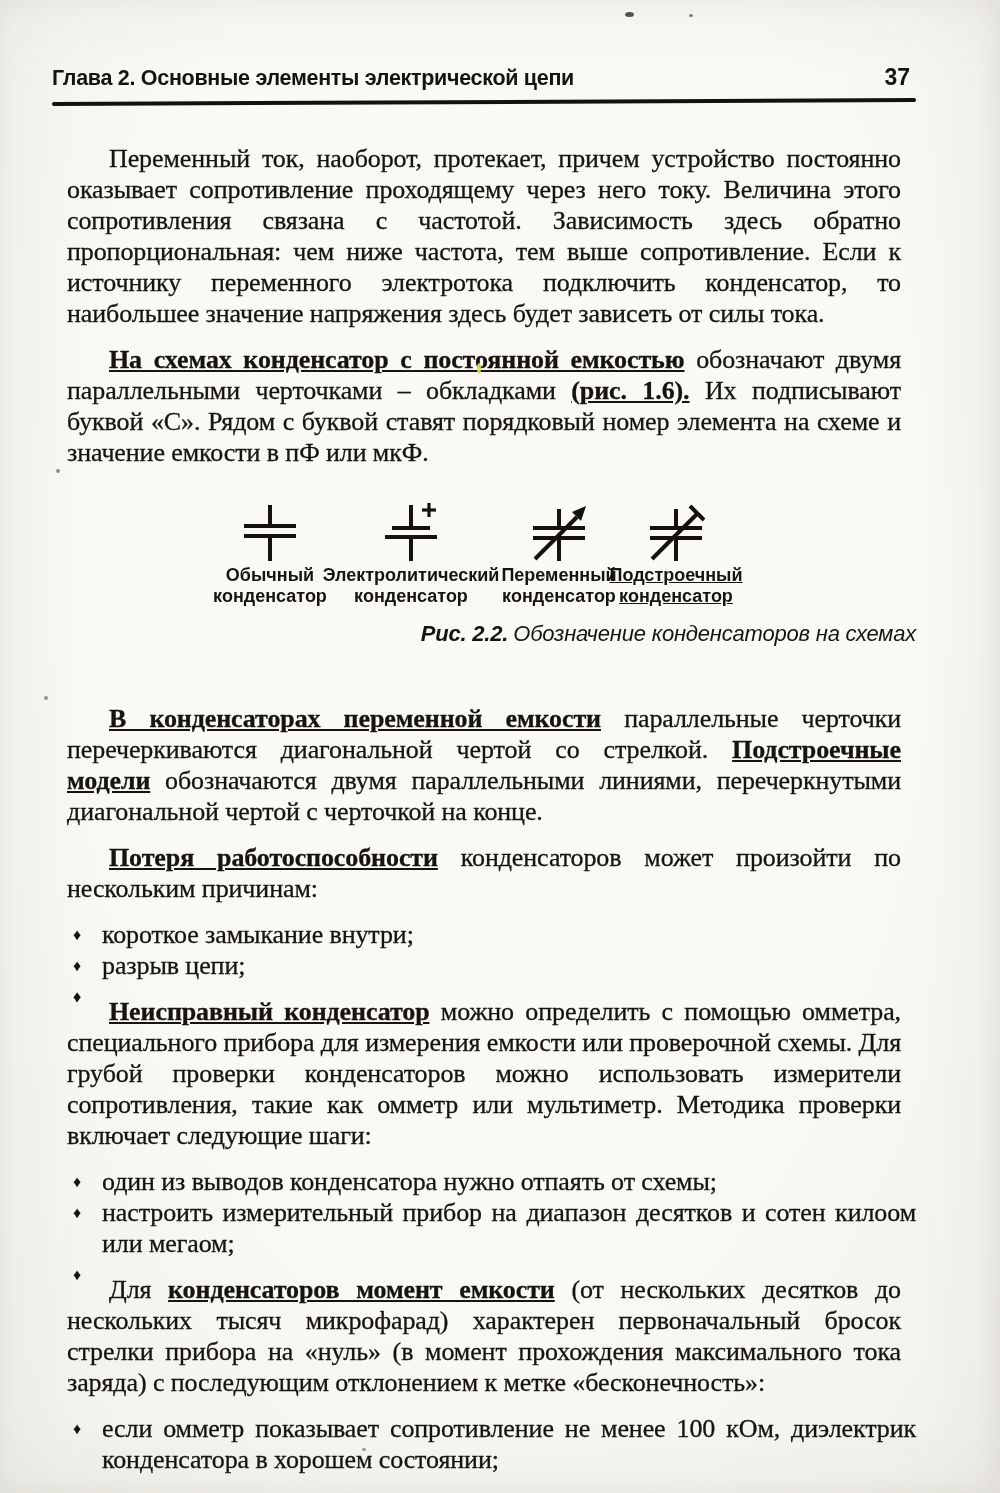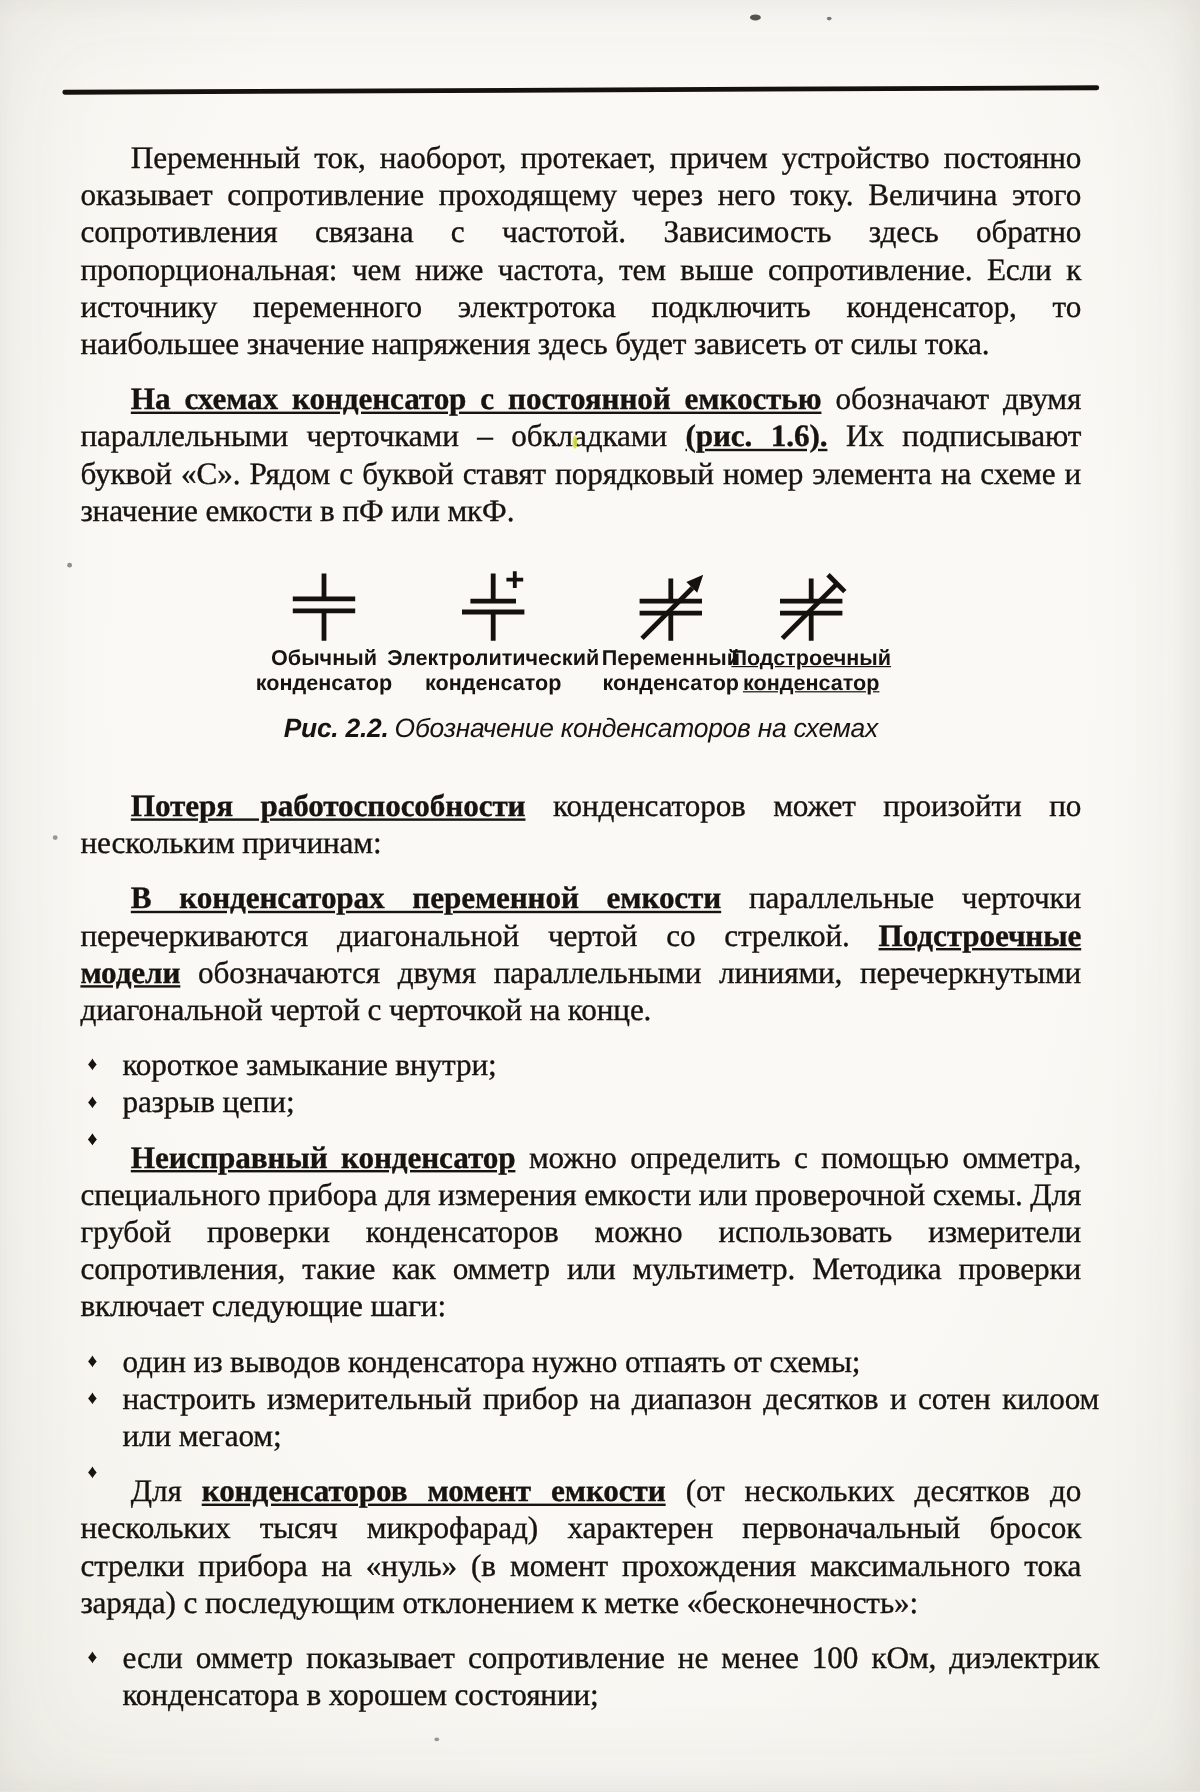--- a/index.html
+++ b/index.html
@@ -41,50 +41,54 @@
   ul.bullets li{
     position:relative;padding-left:50px;
     font-size:26px;line-height:31px;text-align:justify;
     letter-spacing:-0.1px;
     -webkit-text-stroke:0.3px #17140f;
   }
   .blt{
     position:absolute;left:21px;top:0;
     font-size:16px;-webkit-text-stroke:0;
   }
-  .figure{margin:33px 0 36px 158px;}
+  .figure{margin:33px 0 56px 158px;}
   .fig-row{display:flex;align-items:flex-end;}
   .fig-col{display:flex;flex-direction:column;align-items:center;flex:0 0 auto;}
   .fig-col:nth-child(1){width:120px;}
   .fig-col:nth-child(2){width:162px;}
   .fig-col:nth-child(3){width:134px;}
   .fig-col:nth-child(4){width:100px;text-decoration:underline;}
   .fig-sym{display:block;}
   .fig-sym line{stroke:#15120d;stroke-width:4;}
   .fig-sym line.thin{stroke-width:3.2;}
   .fig-sym polygon{fill:#15120d;}
   .fig-label{
     margin-top:2px;
     font-family:"Liberation Sans", sans-serif;font-weight:bold;
     font-size:18px;line-height:21px;text-align:center;white-space:nowrap;
   }
   .caption{
     width:864px;margin:14px 0 0 -158px;
-    text-align:center;
+    text-align:right;
     font-family:"Liberation Sans", sans-serif;
     font-style:italic;font-size:22px;letter-spacing:-0.2px;
   }
   .cap-label{font-weight:bold;margin-right:5px;}
   .speck{position:absolute;border-radius:50%;}
 </style>
 </head>
 <body>
 
 <div class="page">
 
+  <div class="header">
+    <span class="chapter">Глава 2. Основные элементы электрической цепи</span>
+    <span class="pagenum">37</span>
+  </div>
   <div class="rule"></div>
 
   <div class="content">
 
     <p class="para"><span>Переменный ток, наоборот, протекает, причем устройство постоянно оказывает сопротивление проходящему через него току. Величина этого сопротивления связана с частотой. Зависимость здесь обратно пропорциональная: чем ниже частота, тем выше сопротивление. Если к источнику переменного электротока подключить конденсатор, то наибольшее значение напряжения здесь будет зависеть от силы тока.</span></p>
 
     <p class="para"><b>На схемах конденсатор с постоянной емкостью</b><span> обозначают двумя параллельными черточками – обкладками </span><b>(рис. 1.6).</b><span> Их подписывают буквой «С». Рядом с буквой ставят порядковый номер элемента на схеме и значение емкости в пФ или мкФ.</span></p>
 
     <div class="figure">
       <div class="fig-row">
@@ -147,23 +151,23 @@
           </div>
         </div>
 
       </div>
 
       <div class="caption">
         <span class="cap-label">Рис. 2.2.</span><span class="cap-text">Обозначение конденсаторов на схемах</span>
       </div>
     </div>
 
+    <p class="para"><b>В конденсаторах переменной емкости</b><span> параллельные черточки перечеркиваются диагональной чертой со стрелкой. </span><b>Подстроечные модели</b><span> обозначаются двумя параллельными линиями, перечеркнутыми диагональной чертой с черточкой на конце.</span></p>
+
     <p class="para"><b>Потеря работоспособности</b><span> конденсаторов может произойти по нескольким причинам:</span></p>
-
-    <p class="para"><b>В конденсаторах переменной емкости</b><span> параллельные черточки перечеркиваются диагональной чертой со стрелкой. </span><b>Подстроечные модели</b><span> обозначаются двумя параллельными линиями, перечеркнутыми диагональной чертой с черточкой на конце.</span></p>
 
     <ul class="bullets">
       <li><span class="blt">♦</span><span>короткое замыкание внутри;</span></li>
       <li><span class="blt">♦</span><span>разрыв цепи;</span></li>
       <li><span class="blt">♦</span></li>
       <li><span class="blt">♦</span></li>
     </ul>
 
     <p class="para"><b>Неисправный конденсатор</b><span> можно определить с помощью омметра, специального прибора для измерения емкости или проверочной схемы. Для грубой проверки конденсаторов можно использовать измерители сопротивления, такие как омметр или мультиметр. Методика проверки включает следующие шаги:</span></p>
 

